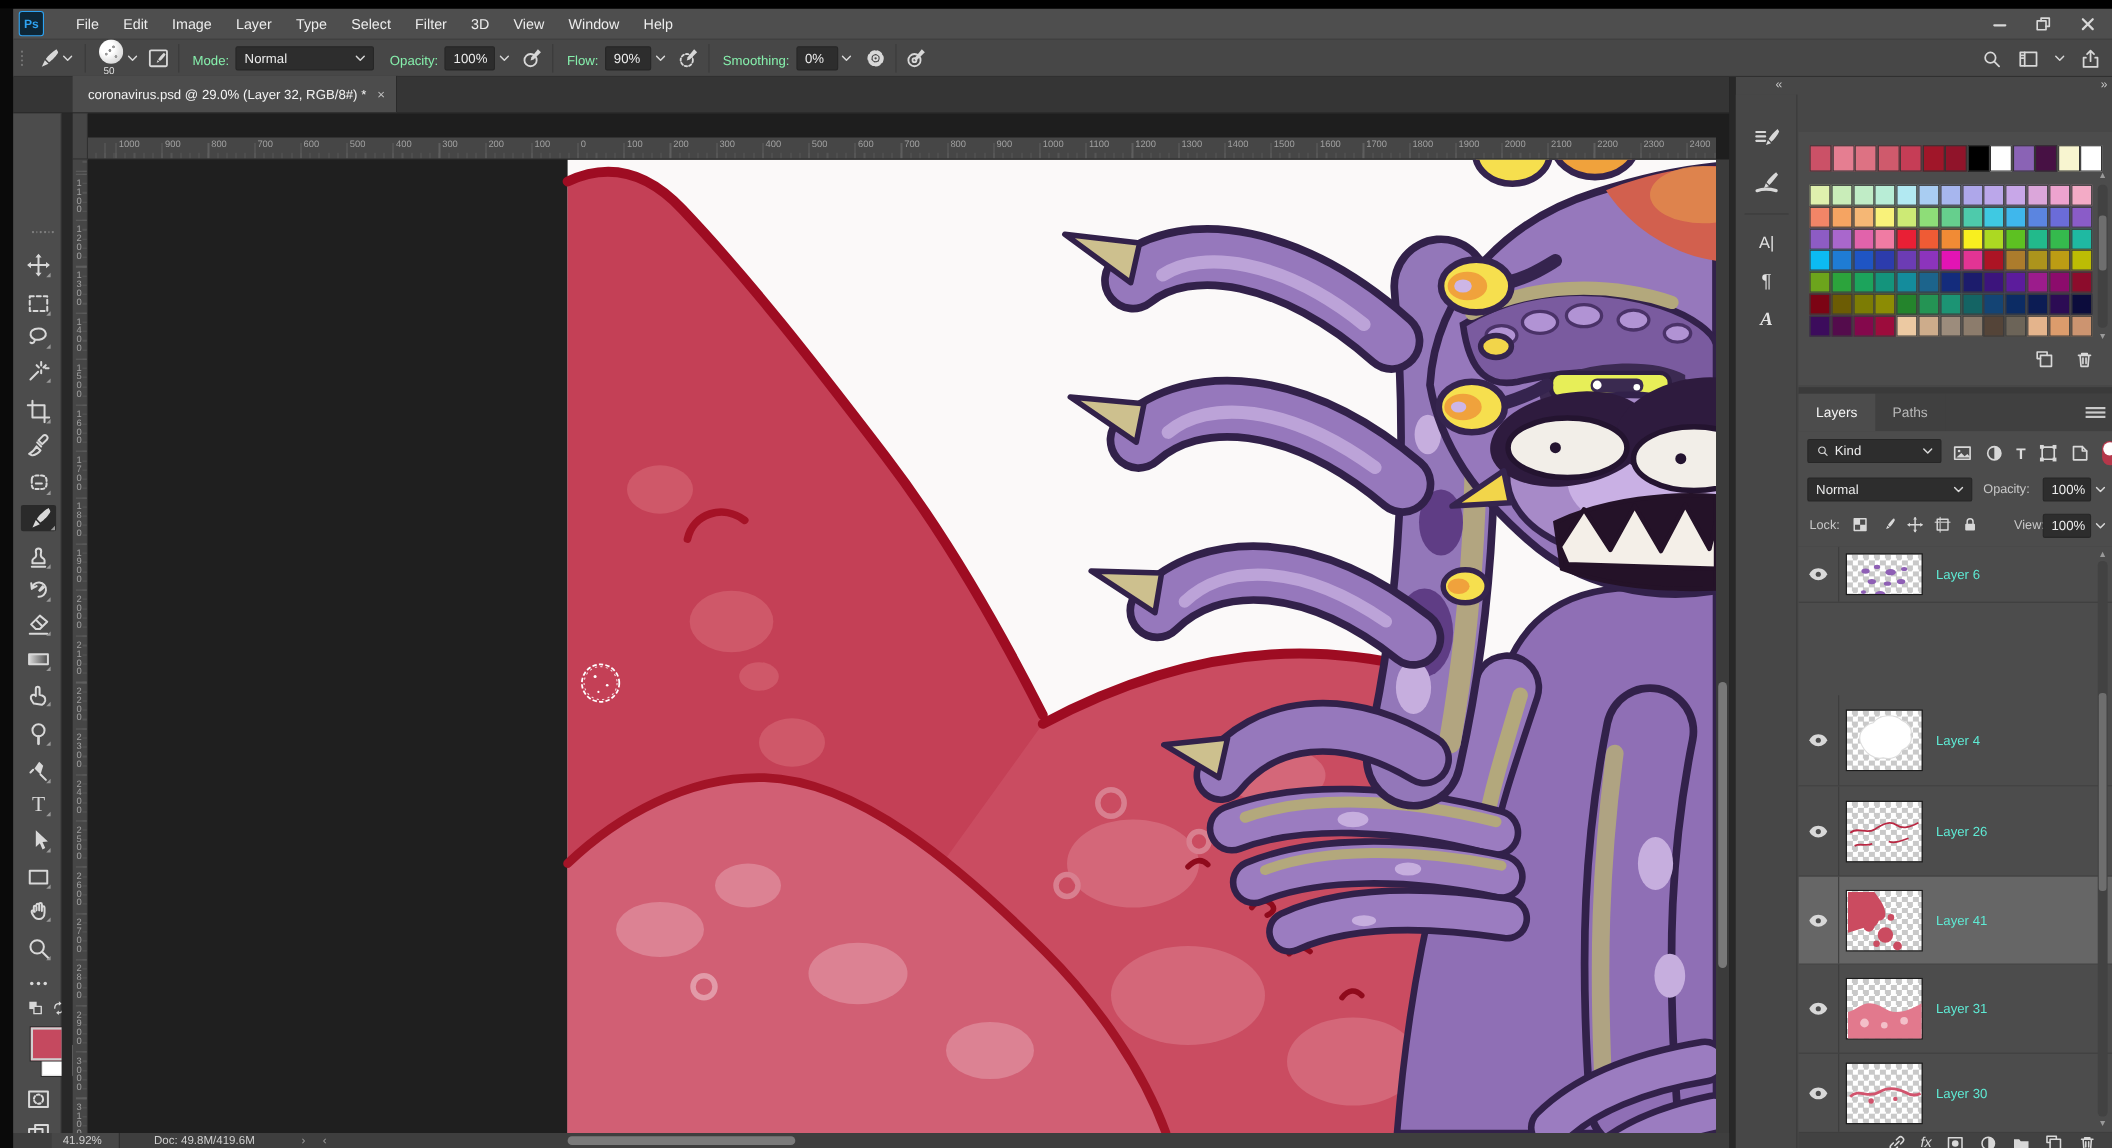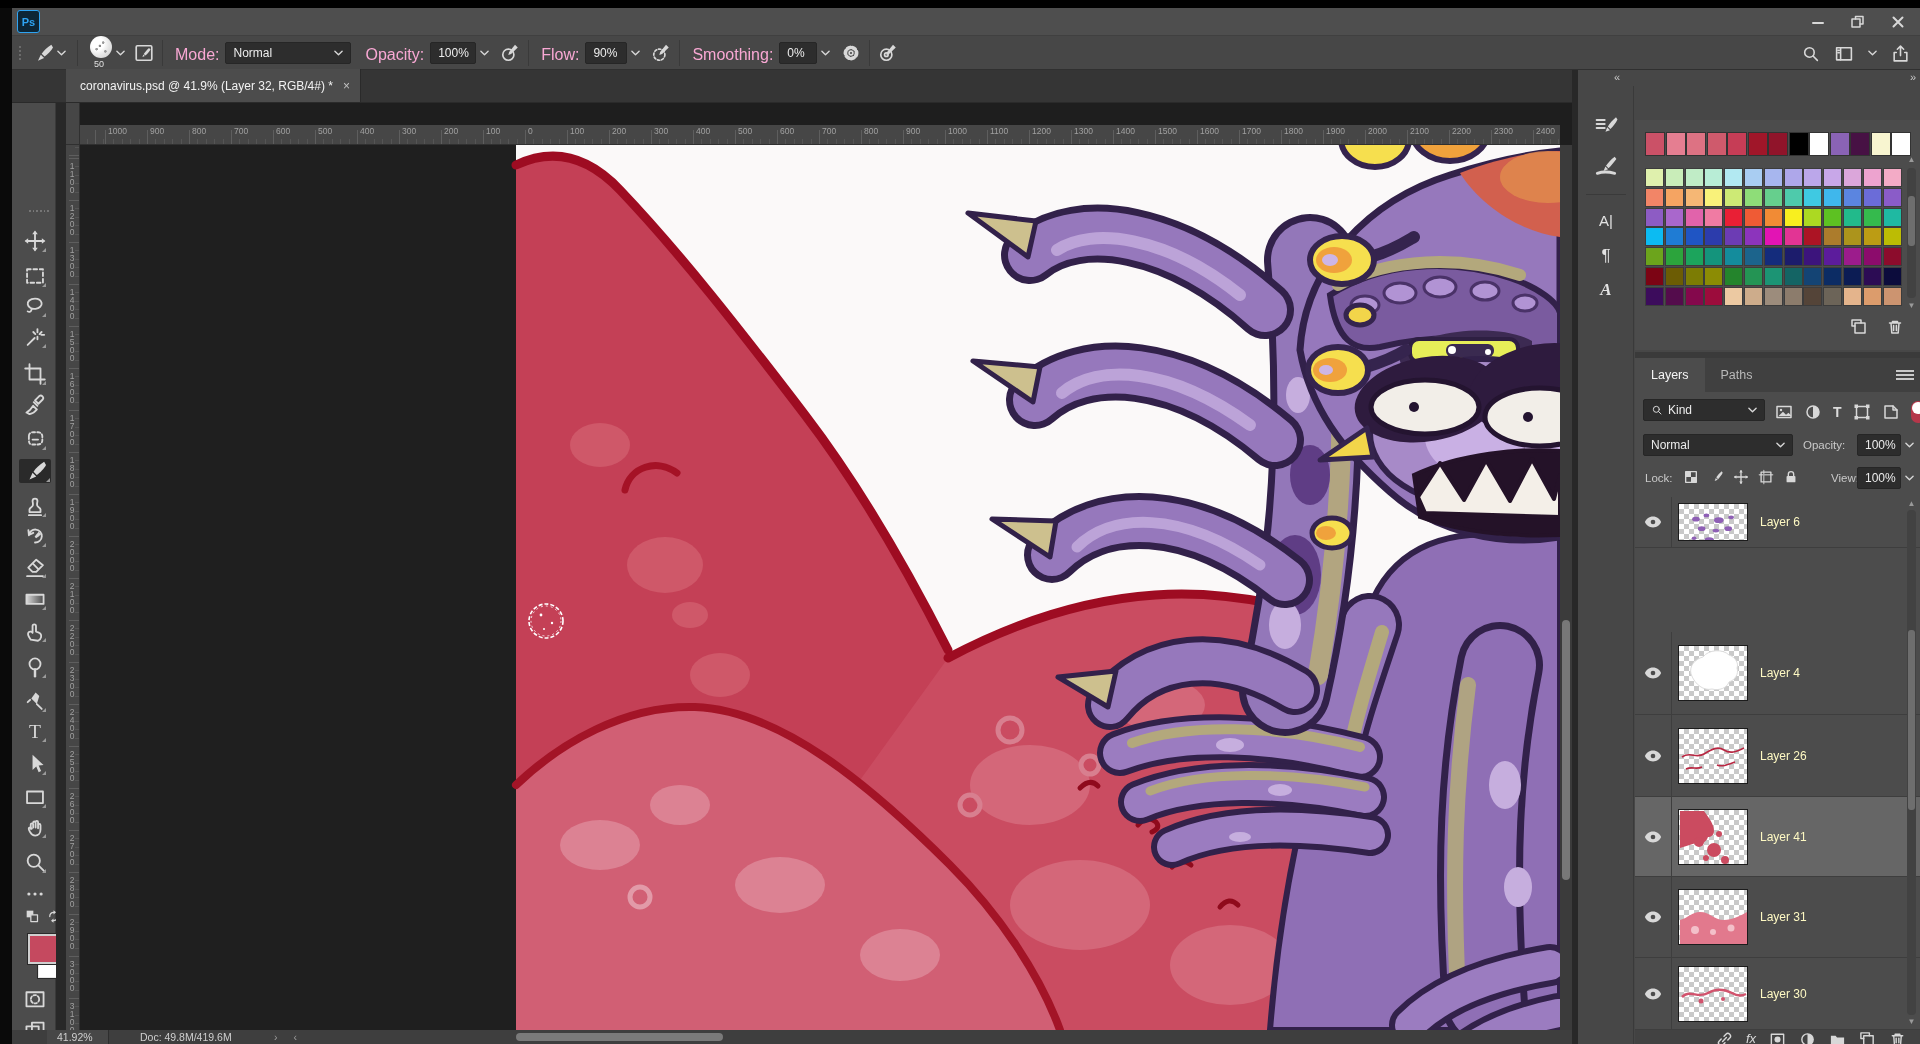--- a/index.html
+++ b/index.html
@@ -15,21 +15,21 @@
   #left-black{left:0;top:8px;width:12px;height:1036px;background:#0a0a0a;}
   #menubar{left:12px;top:8px;width:1908px;height:28px;background:#4e4e4e;display:flex;align-items:center;border-bottom:1px solid #404040;}
   #ps-logo{width:23px;height:23px;margin-left:5px;border:1px solid #2ea3f2;border-radius:3px;background:#0d2636;color:#2ea3f2;font-size:11px;font-weight:bold;display:flex;align-items:center;justify-content:center;}
   #menu-items{display:flex;margin-left:18px;gap:0;}
   .menu-item{padding:4px 11px;font-size:13px;color:#ececec;cursor:default;}
   #win-controls{position:absolute;right:2px;top:0;height:28px;display:flex;align-items:center;}
   .winbtn{width:40px;height:26px;display:flex;align-items:center;justify-content:center;color:#d8d8d8;}
   
   #optionsbar{left:12px;top:36px;width:1908px;height:34px;background:#474747;border-bottom:1px solid #303030;display:flex;align-items:center;}
   .ob-sep{width:1px;height:26px;background:#3a3a3a;margin:0 8px;}
-  .ob-label{font-size:16px;color:#f9a8d4;margin:4px 6px 0 4px;}
+  .ob-label{font-size:12px;color:#86efac;margin:4px 6px 0 4px;}
   .field{height:22px;background:#2d2d2d;border:1px solid #262626;border-radius:2px;color:#ececec;font-size:12px;display:flex;align-items:center;padding:0 7px;}
   .chev{width:16px;height:22px;display:flex;align-items:center;justify-content:center;}
   .drag-dots{width:7px;margin-left:4px;display:flex;flex-direction:column;gap:2px;align-items:center;}
   .drag-dots i{width:2px;height:2px;border-radius:50%;background:#777;display:block;}
   #brush-preview{width:22px;height:22px;border-radius:50%;margin-left:4px;
      background:radial-gradient(circle at 35% 35%, #ffffff 0 30%, #e8e8e8 55%, #c9c9c9 100%);
      background-color:#eee; position:relative;overflow:hidden;}
   #brush-preview:after{content:"";position:absolute;inset:0;background:
      radial-gradient(circle at 30% 60%, #9a9a9a 0 1px, transparent 1.6px),
      radial-gradient(circle at 60% 30%, #9a9a9a 0 1px, transparent 1.6px),
@@ -95,41 +95,54 @@
   .scroll-col{position:absolute;width:9px;background:#424242;border-radius:4px;}
   .scroll-thumb{position:absolute;left:1px;width:7px;background:#6e6e6e;border-radius:3px;}
   .scroll-chev{position:absolute;width:9px;text-align:center;color:#9a9a9a;font-size:8px;line-height:8px;}
   
   .lrow{position:absolute;left:0;width:285px;border-bottom:1px solid #3e3e3e;background:#4c4c4c;display:flex;align-items:center;}
   .lrow.selected{background:#666;}
   .lrow .eye{width:36px;display:flex;justify-content:center;}
   .lrow .sep{width:1px;align-self:stretch;background:#3e3e3e;}
   .lthumb{position:relative;margin-left:6px;border:1px solid #1c1c1c;background:
      repeating-conic-gradient(#c9c9c9 0 25%, #ffffff 0 50%);background-size:10px 10px;overflow:hidden;}
-  .lname{margin-left:12px;font-size:12px;color:#fef9c3;}
+  .lname{margin-left:12px;font-size:12px;color:#5eead4;}
   .sel-brackets i{position:absolute;width:8px;height:8px;border:2px solid #f0f0f0;}
   .sel-brackets i:nth-child(1){left:-3px;top:-3px;border-right:none;border-bottom:none;}
   .sel-brackets i:nth-child(2){right:-3px;top:-3px;border-left:none;border-bottom:none;}
   .sel-brackets i:nth-child(3){left:-3px;bottom:-3px;border-right:none;border-top:none;}
   .sel-brackets i:nth-child(4){right:-3px;bottom:-3px;border-left:none;border-top:none;}
   .small-label{font-size:11.5px;color:#c9c9c9;}
   #layers-bottom{position:absolute;left:57px;top:960px;width:285px;height:14px;background:#424242;display:flex;align-items:flex-start;justify-content:flex-end;gap:13px;padding:1px 14px 0 0;color:#c9c9c9;overflow:hidden;}
   .toggle-pill{width:14px;height:22px;border-radius:7px;background:#b5374a;position:relative;overflow:hidden;}
   .toggle-pill i{position:absolute;left:1px;top:1px;width:12px;height:12px;border-radius:50%;background:#fff;}
 </style>
 </head>
 <body>
 
 <div id="app">
 
   <div class="abs" id="top-black"></div>
   <div class="abs" id="left-black"></div>
 
   <div class="abs" id="menubar">
     <div id="ps-logo">Ps</div>
+    <div id="menu-items">
+        <div class="menu-item">File</div>
+        <div class="menu-item">Edit</div>
+        <div class="menu-item">Image</div>
+        <div class="menu-item">Layer</div>
+        <div class="menu-item">Type</div>
+        <div class="menu-item">Select</div>
+        <div class="menu-item">Filter</div>
+        <div class="menu-item">3D</div>
+        <div class="menu-item">View</div>
+        <div class="menu-item">Window</div>
+        <div class="menu-item">Help</div>
+      </div>
     <div id="win-controls">
       <div class="winbtn">
           <svg width="18" height="18" viewBox="0 0 18 18" class="icon">
             <path d="M4 10h10" stroke-width="2"></path>
           </svg>
         </div>
       <div class="winbtn">
           <svg width="18" height="18" viewBox="0 0 18 18" class="icon">
             <rect x="3" y="6" width="8" height="8"></rect>
             <path d="M6.5 6V3.5H14V11h-3"></path>
@@ -262,21 +275,21 @@
     <div>
         <svg width="19" height="19" viewBox="0 0 18 18" class="icon">
           <path d="M9 11V2.5M6 5l3-3 3 3"></path>
           <path d="M5 8H3v8h12V8h-2"></path>
         </svg>
       </div>
   </div>
 
   <div class="abs" id="tabbar">
     <div id="doc-tab">
-      <span>coronavirus.psd @ 41.9% (Layer 32, RGB/4#) *</span>
+      <span>coronavirus.psd @ 29.0% (Layer 32, RGB/8#) *</span>
       <span class="close">×</span>
     </div>
   </div>
 
   <div class="abs" id="toolbar">
     <div class="abs" id="tb-dots">
         <i></i>
         <i></i>
         <i></i>
         <i></i>

